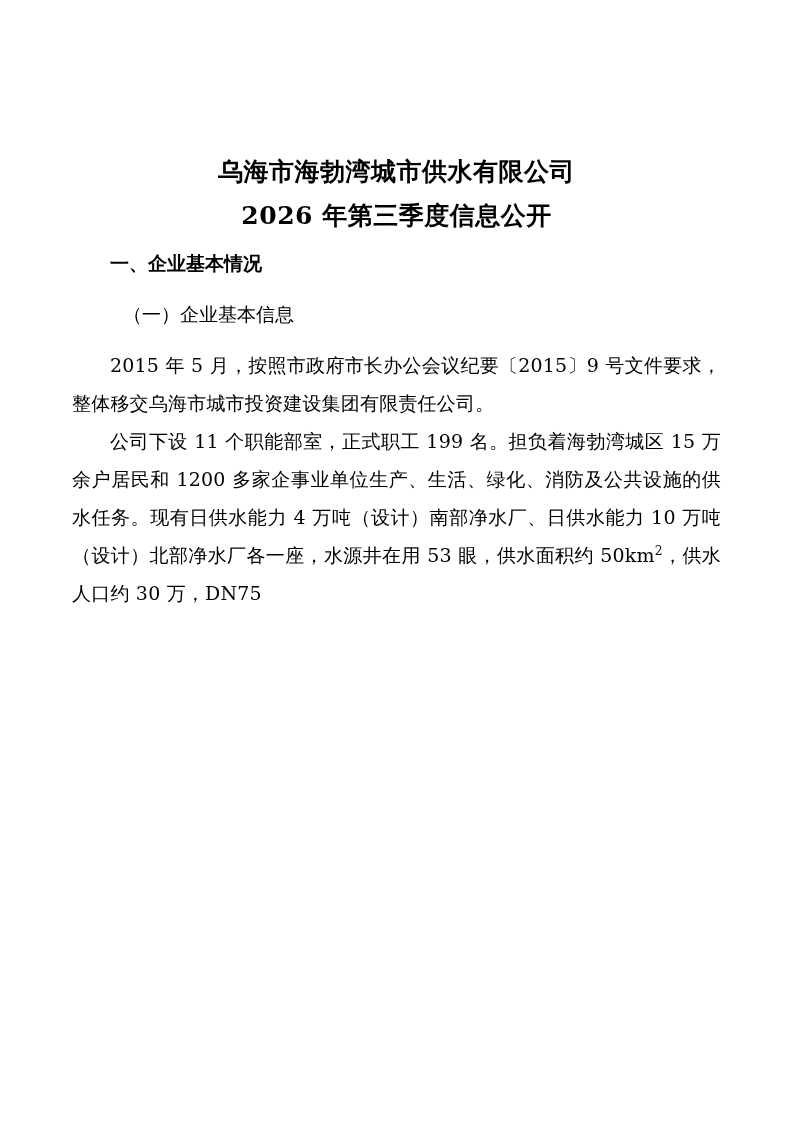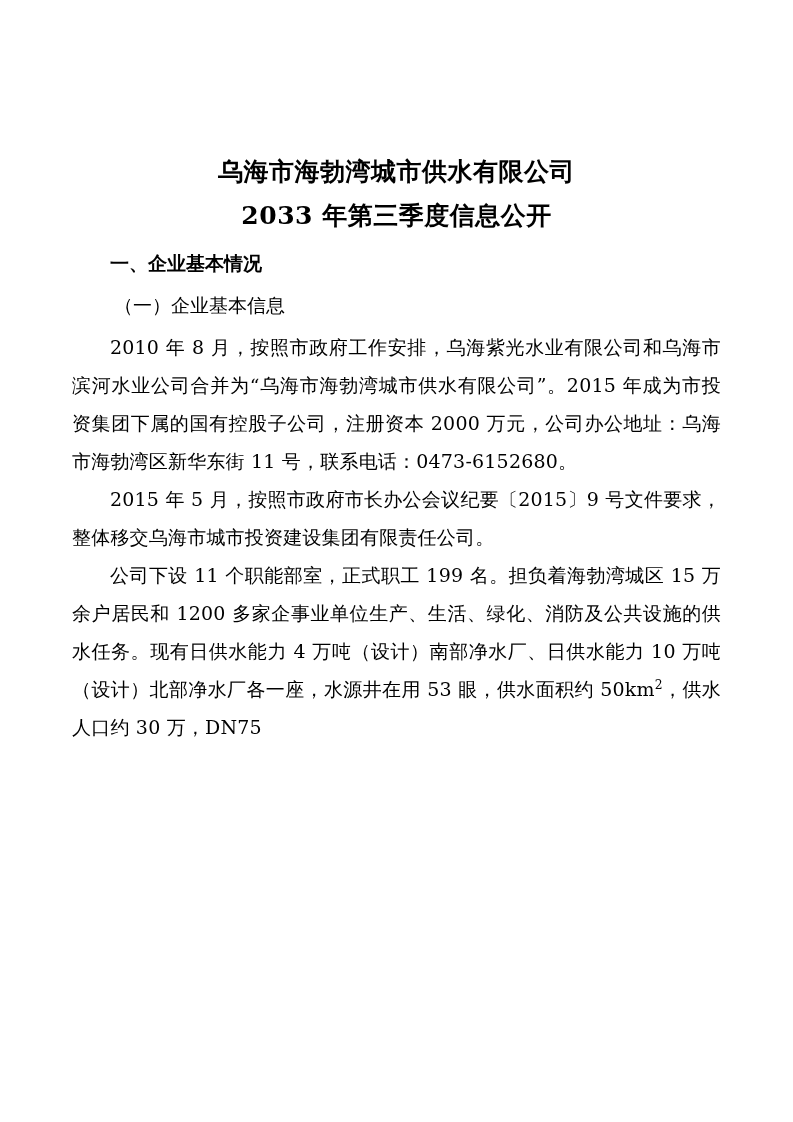--- a/index.html
+++ b/index.html
@@ -36,21 +36,21 @@
   .section-heading {
     font-size: 19px;
     font-weight: bold;
     line-height: 38px;
     margin: 4px 0 0 0;
     text-indent: 38px;
   }
   .sub-heading {
     font-size: 19px;
     line-height: 38px;
-    margin: 4px;
+    margin: 13px;
     text-indent: 38px;
   }
   p.body-text {
     font-size: 19px;
     line-height: 38px;
     margin: 0;
     text-indent: 38px;
     text-align: justify;
     text-justify: inter-ideograph;
     letter-spacing: 0.2px;
@@ -61,28 +61,27 @@
     line-height: 0;
   }
 </style>
 </head>
 <body>
 
 <div class="page">
 
   <h1 class="doc-title">
     <span class="line">乌海市海勃湾城市供水有限公司</span>
-    <span class="line">2033 年第三季度信息公开</span>
+    <span class="line">2026 年第三季度信息公开</span>
   </h1>
 
   <h2 class="section-heading">一、企业基本情况</h2>
 
   <p class="sub-heading">（一）企业基本信息</p>
 
-  <p class="body-text">2010 年 8 月，按照市政府工作安排，乌海紫光水业有限公司和乌海市滨河水业公司合并为“乌海市海勃湾城市供水有限公司”。2015 年成为市投资集团下属的国有控股子公司，注册资本 2000 万元，公司办公地址：乌海市海勃湾区新华东街 11 号，联系电话：0473-6152680。</p>
 
 
 
   <p class="body-text">2015 年 5 月，按照市政府市长办公会议纪要〔2015〕9 号文件要求，整体移交乌海市城市投资建设集团有限责任公司。</p>
 
   <p class="body-text"><span>公司下设 11 个职能部室，正式职工 199 名。担负着海勃湾城区 15 万余户居民和 1200 多家企事业单位生产、生活、绿化、消防及公共设施的供水任务。现有日供水能力 4 万吨（设计）南部净水厂、日供水能力 10 万吨（设计）北部净水厂各一座，水源井在用 53 眼，供水面积约 50km</span><sup>2</sup><span>，供水人口约 30 万，DN75</span></p>
 
 </div>
 
 </body></html>

